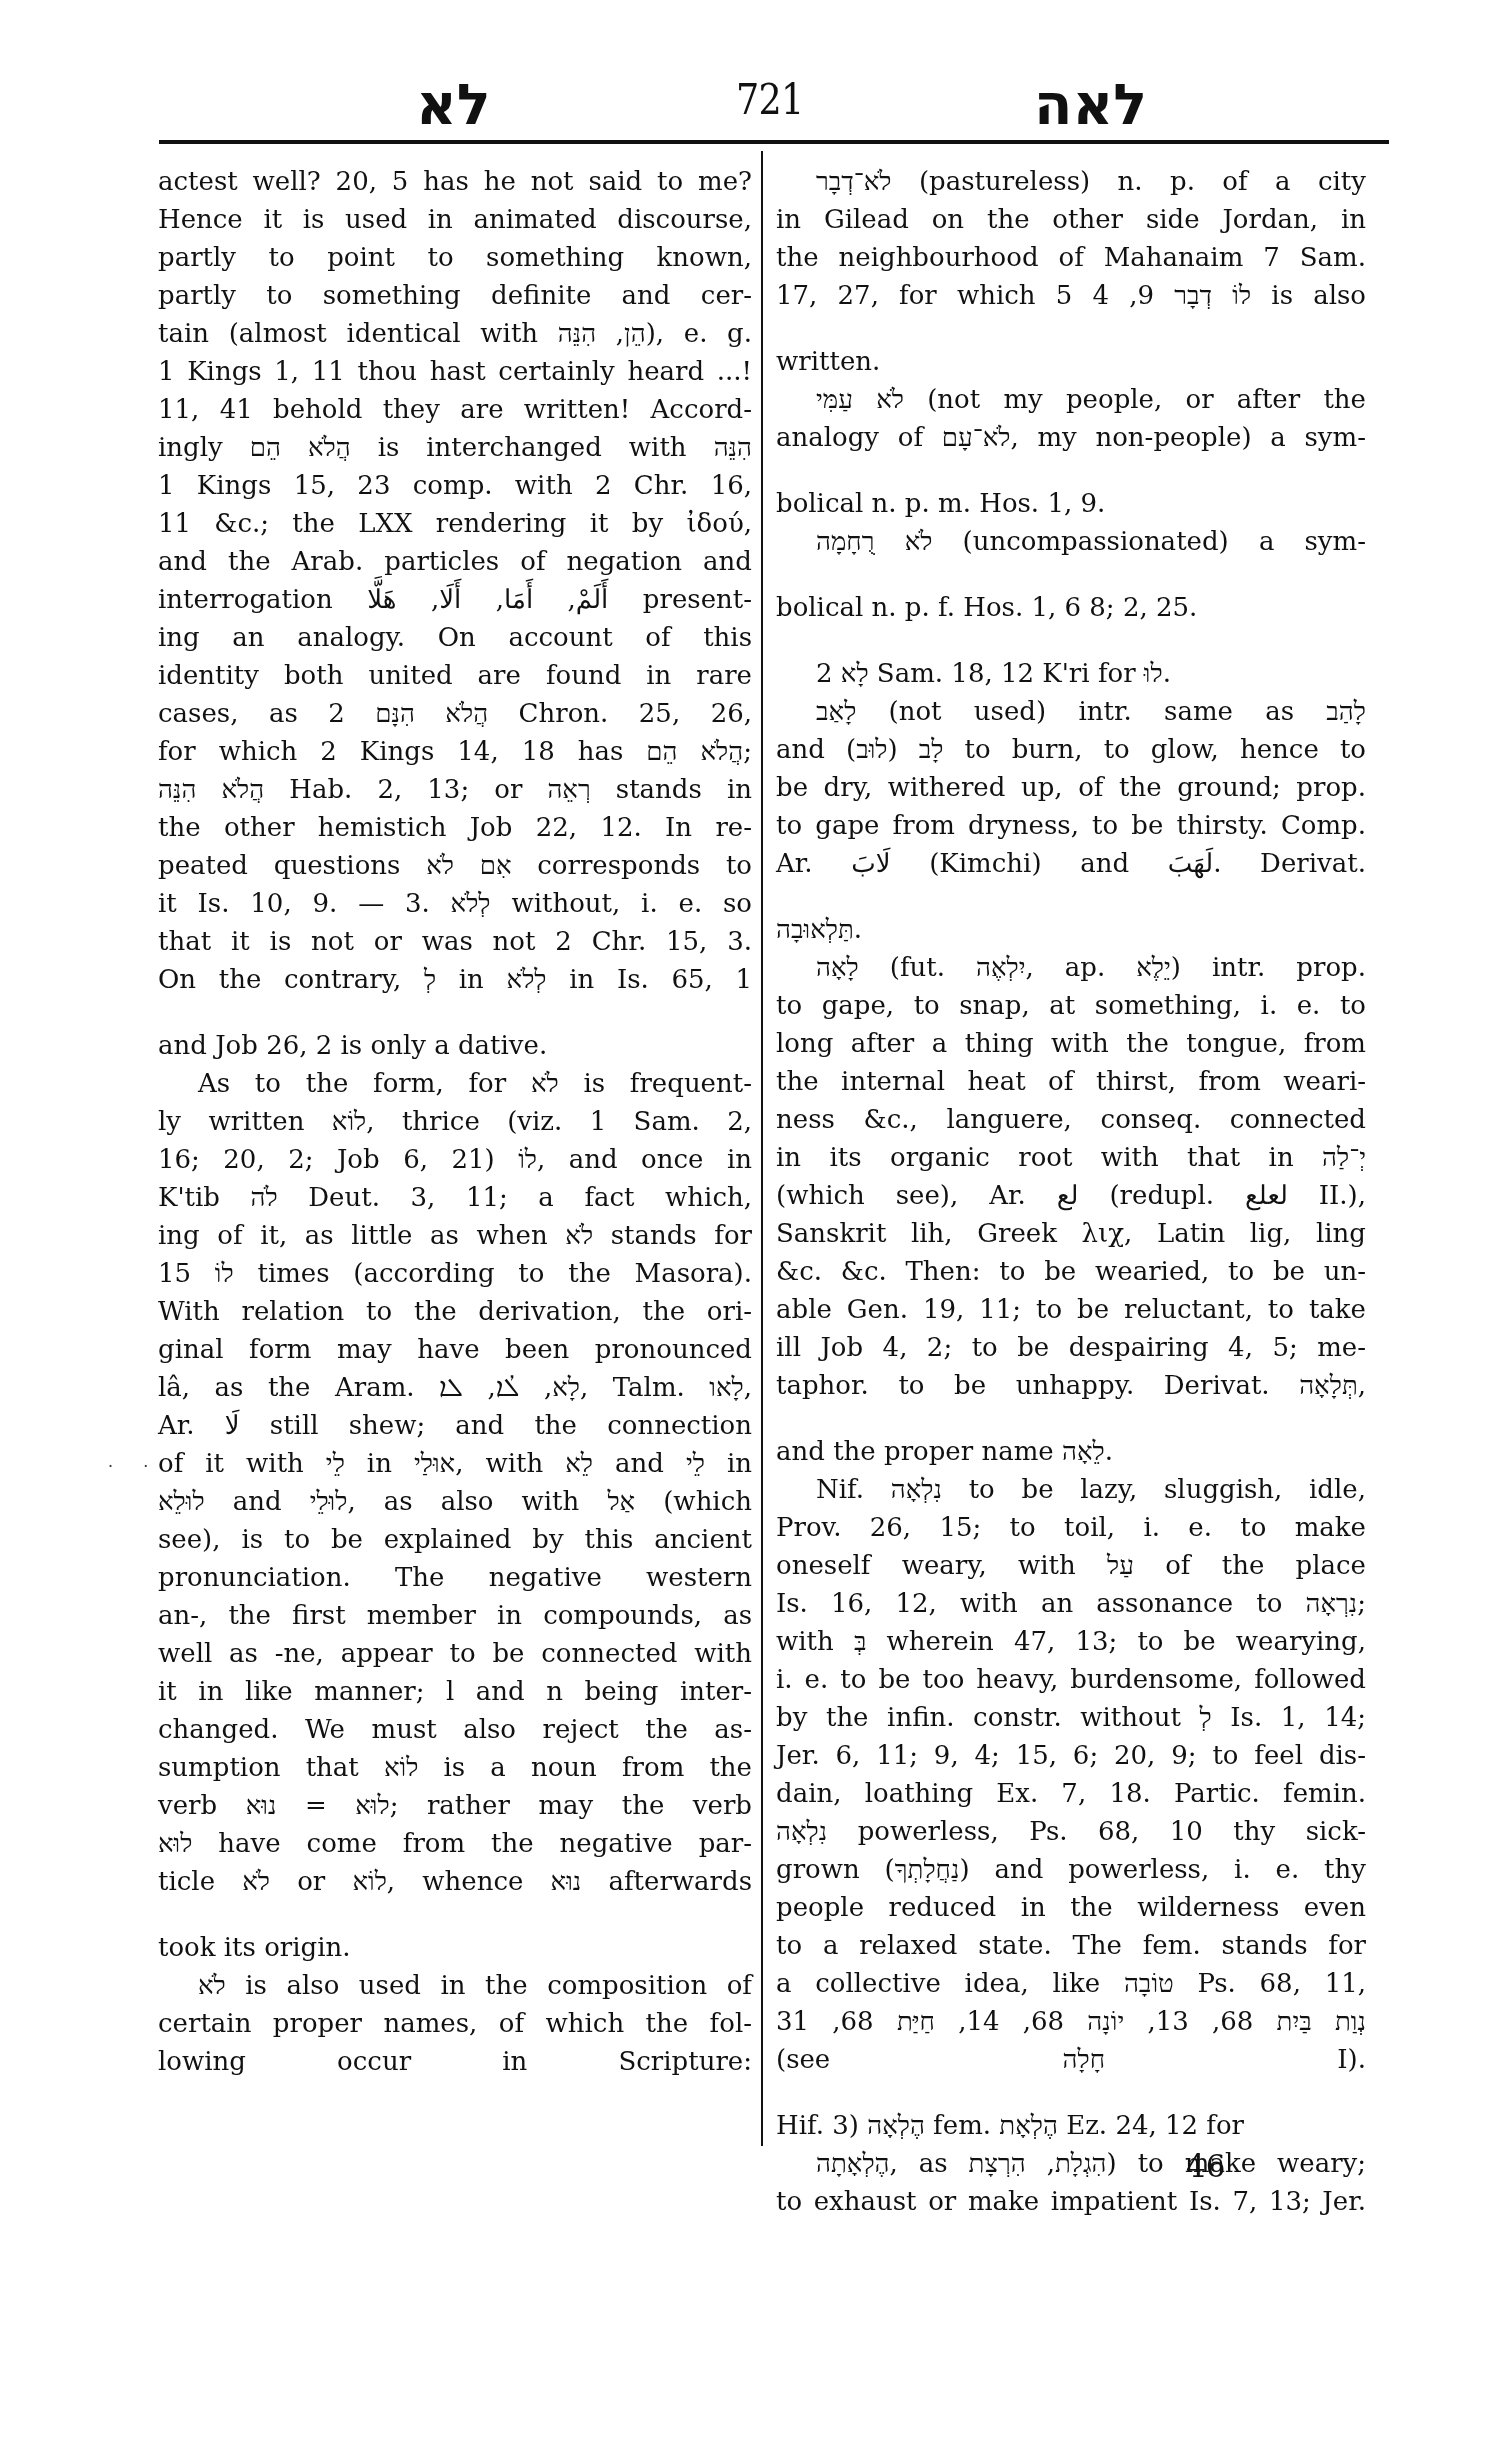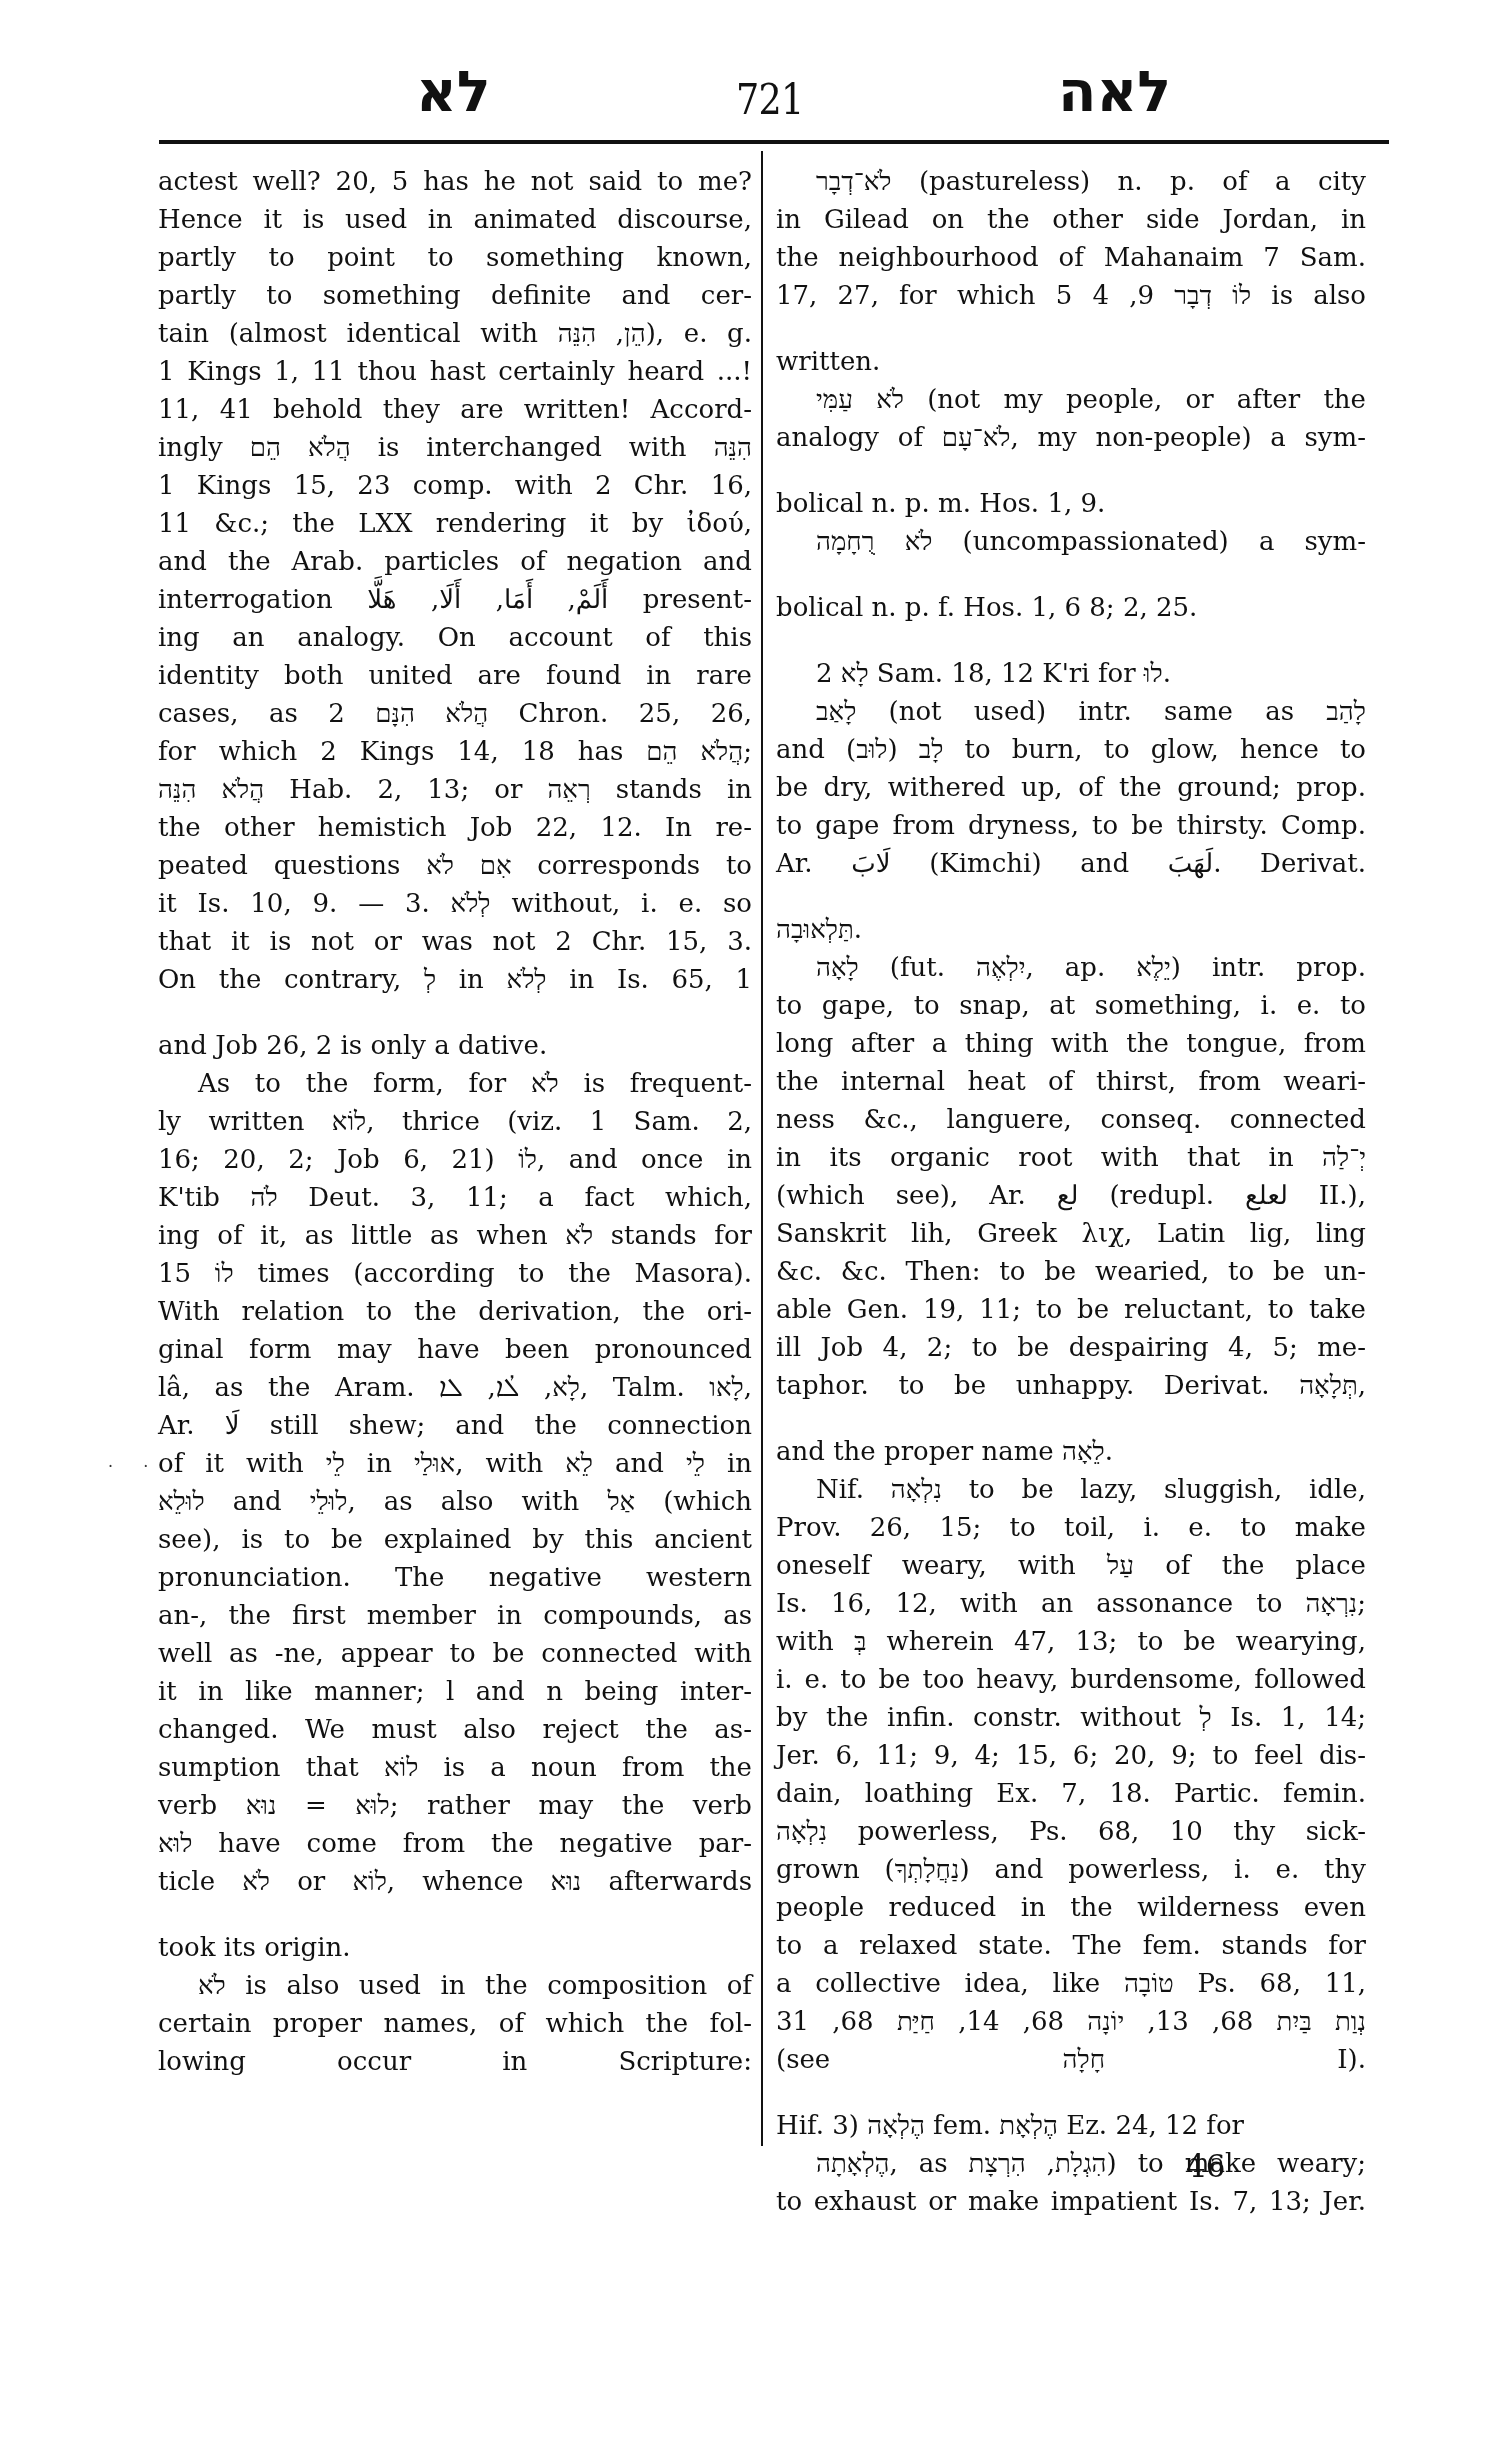--- a/index.html
+++ b/index.html
@@ -3,25 +3,25 @@
 <meta charset="utf-8">
 <style>
   html, body { margin: 0; padding: 0; background: #ffffff; }
   body {
     width: 1512px; height: 2450px; position: relative; overflow: hidden;
     font-family: "DejaVu Serif", "Liberation Serif", serif;
     color: #111111;
   }
   .page { position: absolute; left: 0; top: 0; width: 1512px; height: 2450px; }
   .head-word {
-    position: absolute; top: 60px; font-size: 56px; font-weight: bold;
+    position: absolute; top: 73px; font-size: 56px; font-weight: bold;
     font-family: "DejaVu Sans", "Liberation Sans", sans-serif; direction: rtl; line-height: 63px;
   }
   .head-left { left: 416px; }
-  .head-right { left: 1034px; margin-left: 24px; }
+  .head-right { left: 1034px; }
   .page-num {
     position: absolute; top: 72px; left: 730px; font-size: 43px; line-height: 54px;
     font-family: "DejaVu Serif", "Liberation Serif", serif; letter-spacing: -0.9px; transform: scaleX(0.85);
   }
   .rule {
     position: absolute; top: 140px; left: 159px; width: 1230px; height: 3.6px; background: #111;
   }
   .divider {
     position: absolute; left: 761px; top: 151px; width: 1.8px; height: 1995px; background: #111;
   }

